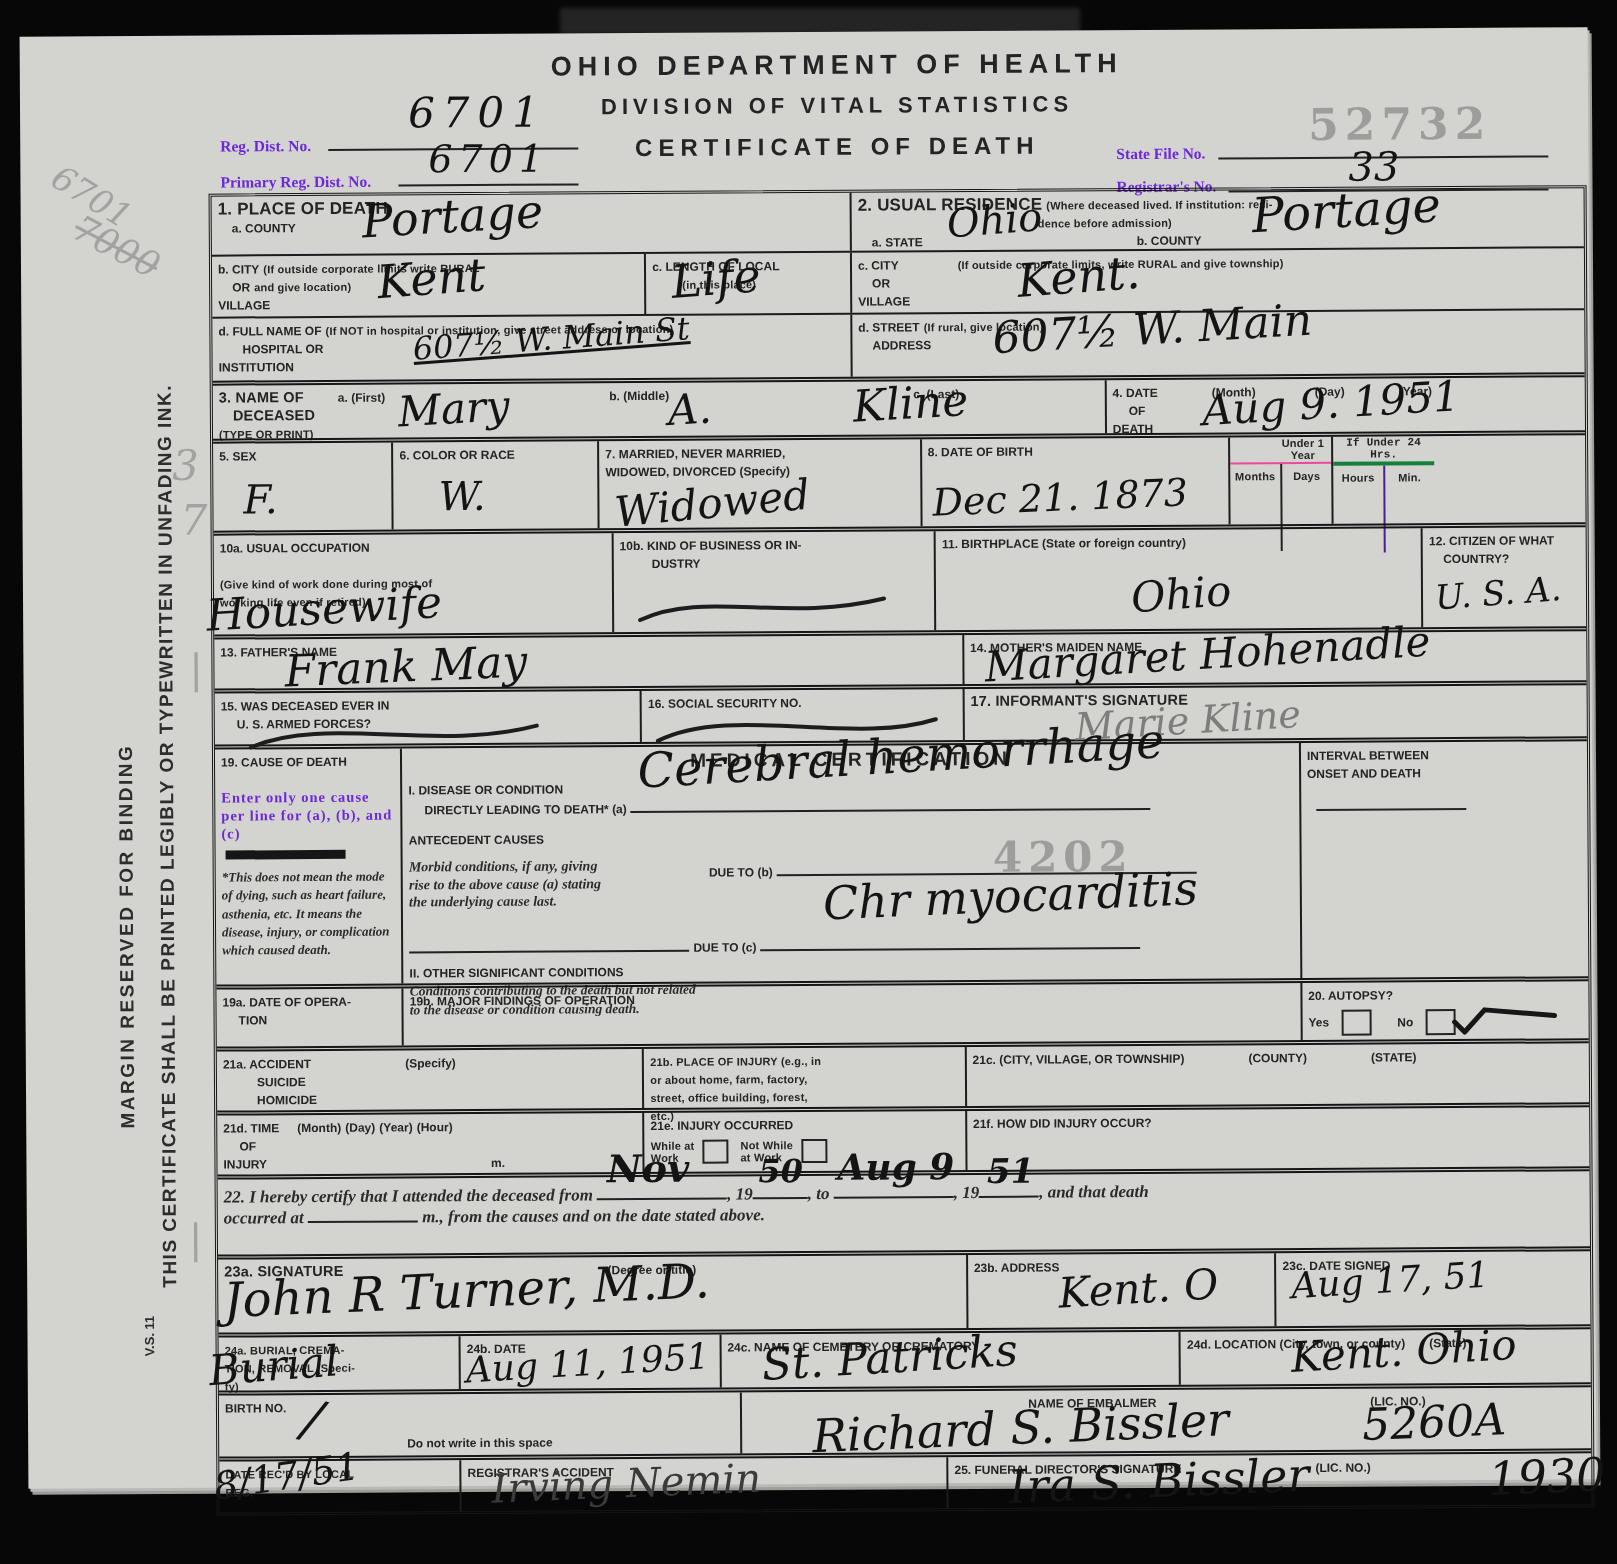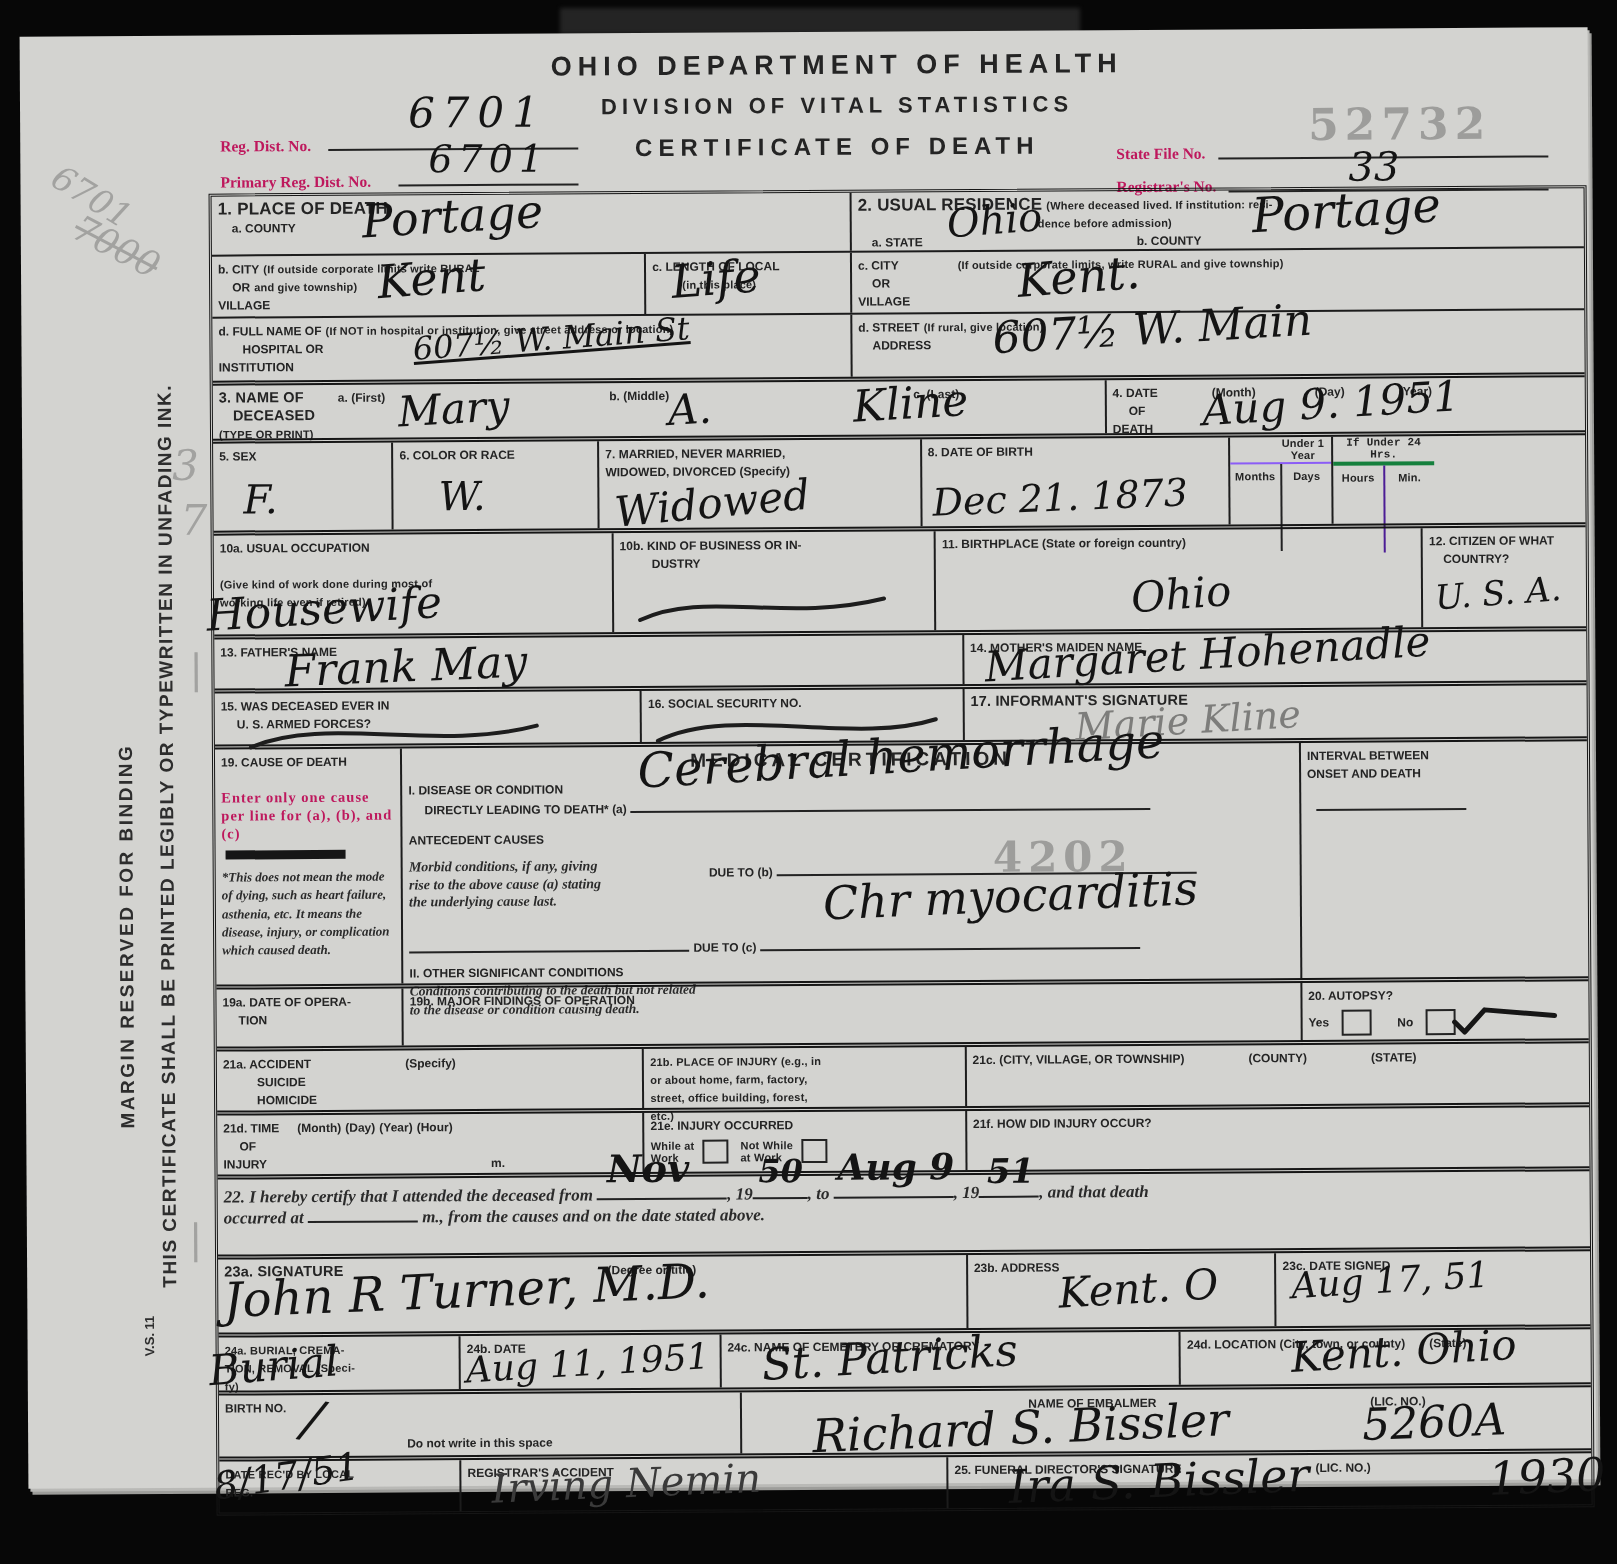--- a/index.html
+++ b/index.html
@@ -5,21 +5,21 @@
   html,body{margin:0;padding:0;background:#070707;width:1617px;height:1564px;overflow:hidden;}
   #scan{position:relative;width:1617px;height:1564px;background:#070707;}
   #paper{position:absolute;left:24px;top:32px;width:1568px;height:1452px;background:#d3d3d0;
          transform:rotate(-0.35deg);box-shadow:2px 3px 0 #b9b9b6, 4px 6px 0 #9d9d9a;}
   #topsmudge{position:absolute;left:560px;top:8px;width:520px;height:26px;background:#2c2c2c;filter:blur(2px);opacity:.8;}
   
   .lb{font-family:"Liberation Sans",sans-serif;font-weight:bold;font-size:14.5px;line-height:1.12;color:#242424;letter-spacing:.2px;}
   .sm{font-size:12px;letter-spacing:0;}
   .tiny{font-size:11px;}
   .itl{font-family:"Liberation Serif",serif;font-style:italic;font-weight:bold;font-size:14px;line-height:1.25;color:#2b2b2b;}
-  .ser{font-family:"Liberation Serif",serif;font-weight:bold;font-size:15.5px;color:#be185d;}
+  .ser{font-family:"Liberation Serif",serif;font-weight:bold;font-size:15.5px;color:#6d28d9;}
   .hw{position:absolute;font-family:"DejaVu Serif",serif;font-style:italic;color:#141414;white-space:nowrap;z-index:5;line-height:1;}
   .stamp{position:absolute;font-family:"DejaVu Serif",serif;font-weight:bold;color:#9d9d9b;letter-spacing:6px;z-index:4;}
   .pencil{position:absolute;font-family:"DejaVu Serif",serif;font-style:italic;color:#a2a2a0;z-index:4;white-space:nowrap;}
   .vtext{position:absolute;white-space:nowrap;font-family:"Liberation Sans",sans-serif;font-weight:bold;color:#2d2d2d;
          transform:translate(-50%,-50%) rotate(-90deg);}
   .blank{display:inline-block;border-bottom:2px solid #222;height:14px;vertical-align:baseline;position:relative;}
   .box{display:inline-block;width:26px;height:22px;border:2px solid #232323;vertical-align:middle;background:transparent;}
   
   #form{position:absolute;left:188px;top:158px;width:1378px;height:1322px;border:3px double #161616;box-sizing:border-box;background:transparent;}
   .row{display:flex;box-sizing:border-box;border-top:2px solid #1c1c1c;position:relative;}
@@ -86,21 +86,21 @@
           <div class="hw" style="left:95px;top:8px;font-size:40px;transform:rotate(-4deg);">Ohio</div>
           <div class="hw" style="left:400px;top:-4px;font-size:48px;transform:rotate(-3deg);">Portage</div>
         </div>
       </div>
 
       <div class="row" style="height:62px;">
         <div class="c first" style="width:31.5%;">
           <span class="lb sm">b. CITY</span>
           <span class="lb tiny">(If outside corporate limits write RURAL</span><br>
           <span class="lb sm" style="margin-left:14px;">OR</span>
-          <span class="lb tiny">and give township)</span><br>
+          <span class="lb tiny">and give location)</span><br>
           <span class="lb sm">VILLAGE</span>
           <div class="hw" style="left:165px;top:0px;font-size:46px;transform:rotate(-4deg);">Kent</div>
         </div>
         <div class="c" style="width:15%;">
           <span class="lb sm">c. LENGTH OF LOCAL</span><br>
           <span class="lb tiny" style="margin-left:30px;">(in this place)</span>
           <div class="hw" style="left:25px;top:2px;font-size:46px;transform:rotate(-4deg);">Life</div>
         </div>
         <div class="c" style="width:53.5%;">
           <span class="lb sm">c. CITY</span>
@@ -162,21 +162,21 @@
         <div class="c" style="width:23.5%;">
           <span class="lb sm">7. MARRIED, NEVER MARRIED,</span><br>
           <span class="lb sm">WIDOWED, DIVORCED (Specify)</span>
           <div class="hw" style="left:15px;top:42px;font-size:42px;transform:rotate(-5deg);">Widowed</div>
         </div>
         <div class="c" style="width:22.5%;">
           <span class="lb sm">8. DATE OF BIRTH</span>
           <div class="hw" style="left:10px;top:40px;font-size:38px;transform:rotate(-2deg);">Dec 21. 1873</div>
         </div>
         <div class="c" style="width:7.5%;padding:0;">
-          <div class="lb tiny" style="text-align:center;border-bottom:2px solid #8b5cf6;padding-left:44px;">Under 1 Year</div>
+          <div class="lb tiny" style="text-align:center;border-bottom:2px solid #ec4899;padding-left:44px;">Under 1 Year</div>
           <div style="display:flex;height:100%;">
             <div class="lb tiny" style="width:50%;text-align:center;padding-top:6px;">Months</div>
             <div class="lb tiny" style="width:50%;text-align:center;border-left:2px solid #222;padding-top:6px;">Days</div>
           </div>
         </div>
         <div class="c" style="width:7.5%;padding:0;">
           <div class="lb tiny" style="text-align:center;border-bottom:4px solid #15803d;font-family:Liberation Mono, monospace;">If Under 24 Hrs.</div>
           <div style="display:flex;height:100%;">
             <div class="lb tiny" style="width:50%;text-align:center;padding-top:6px;">Hours</div>
             <div class="lb tiny" style="width:50%;text-align:center;border-left:2px solid #4c1d95;padding-top:6px;">Min.</div>

